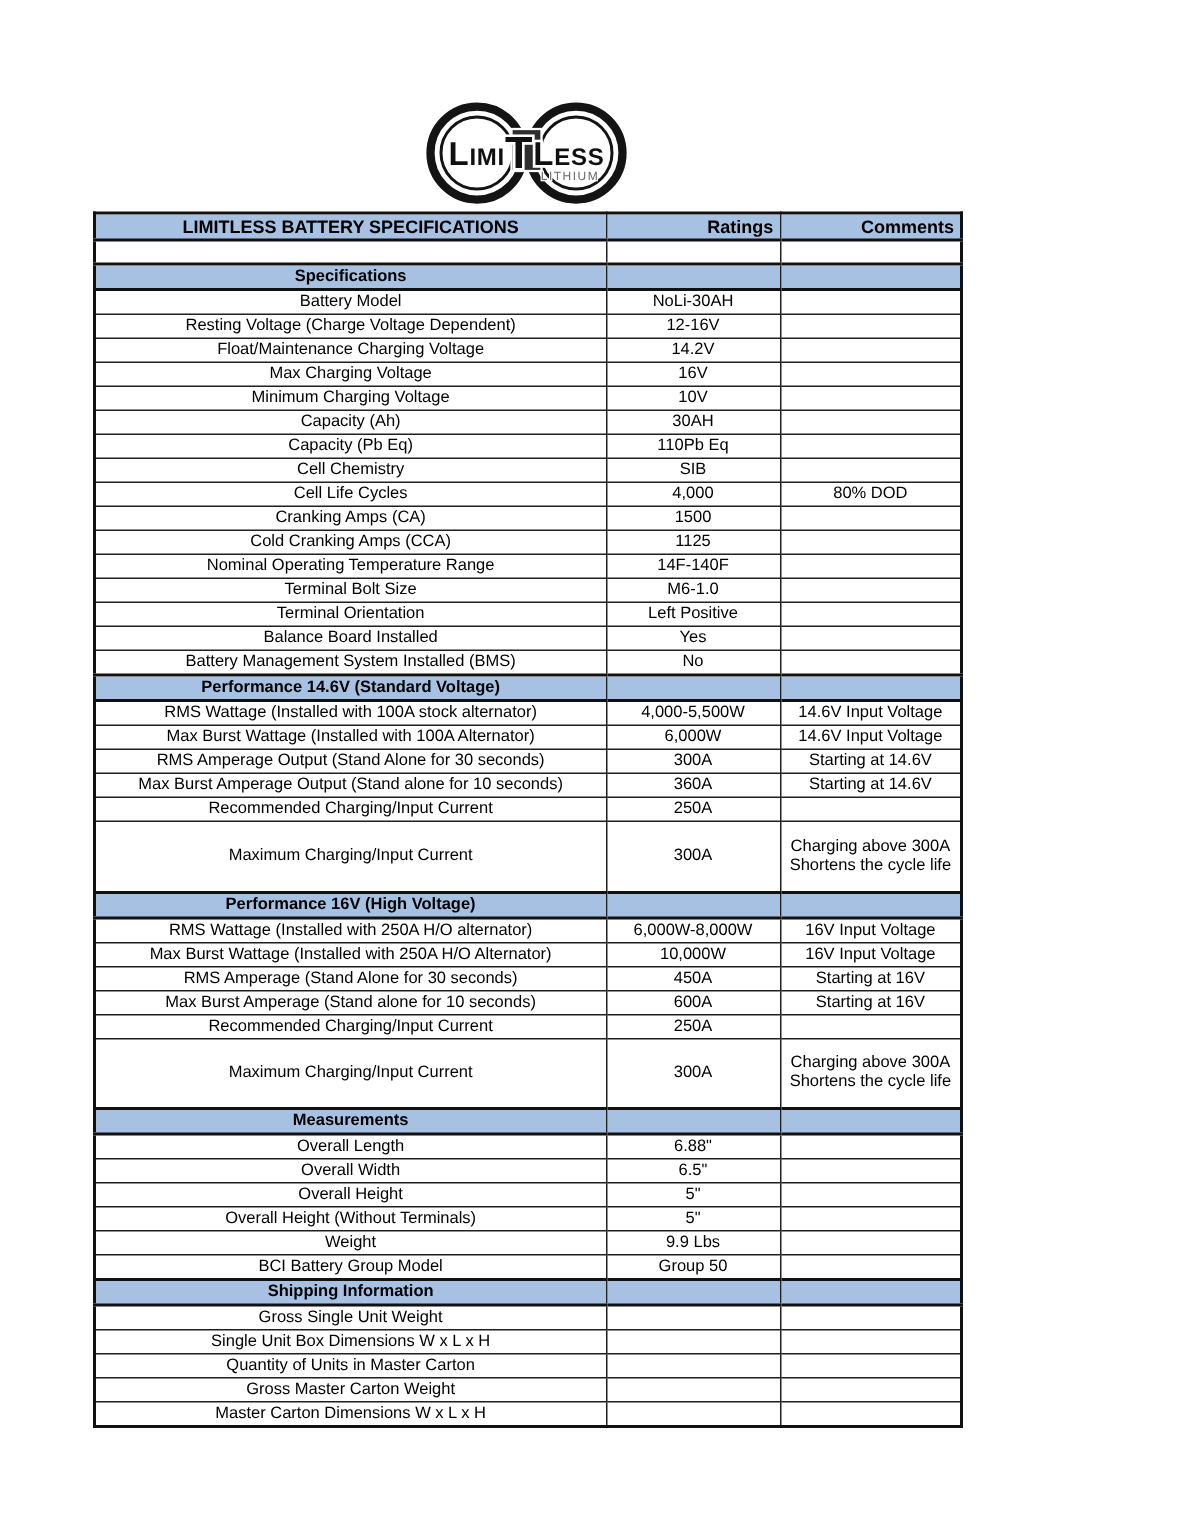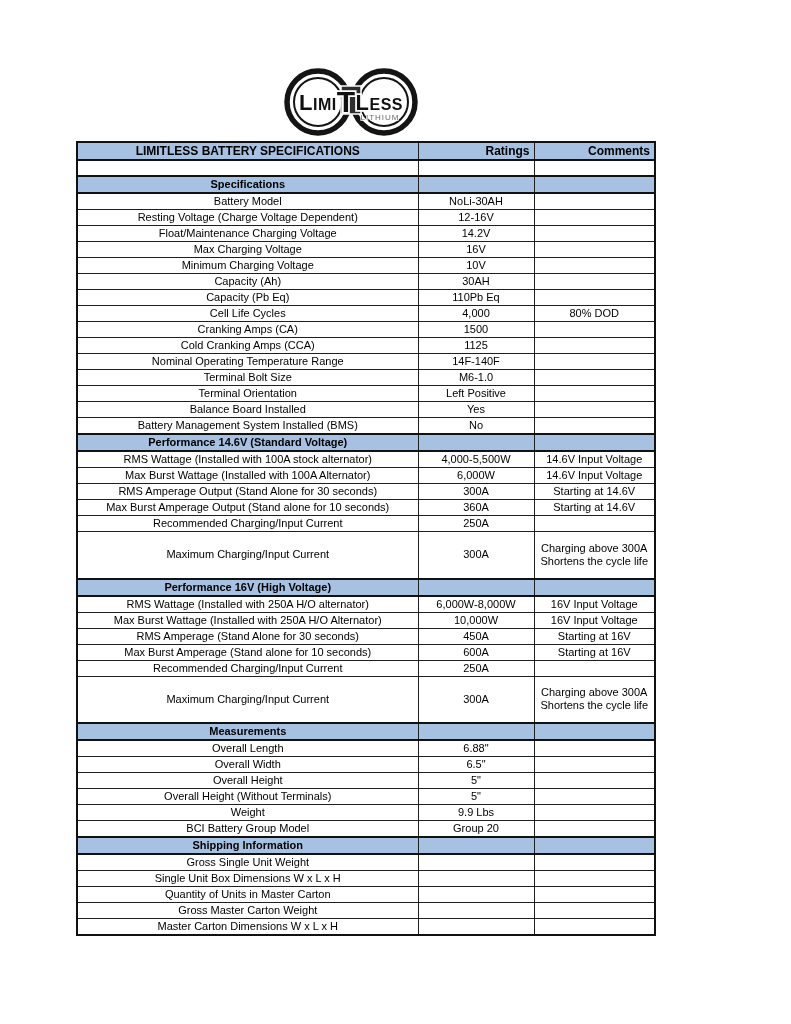--- a/index.html
+++ b/index.html
@@ -30,21 +30,20 @@
     height: 80px;
   }
   table.spec {
     position: absolute;
     left: 62px;
     top: 141px;
     width: 578px;
     border-collapse: collapse;
     table-layout: fixed;
     border: 2px solid var(--border-heavy);
-    margin-left: 14px;
   }
   table.spec th, table.spec td {
     border: 1px solid var(--border);
     padding: 1px 4px;
     font-size: 11px;
     line-height: 13px;
     vertical-align: middle;
     overflow: hidden;
     white-space: nowrap;
   }
@@ -145,20 +144,25 @@
           <td class="c-label">Capacity (Ah)</td>
           <td class="c-rating">30AH</td>
           <td class="c-comment"></td>
         </tr>
         <tr class="data-row">
           <td class="c-label">Capacity (Pb Eq)</td>
           <td class="c-rating">110Pb Eq</td>
           <td class="c-comment"></td>
         </tr>
         <tr class="data-row">
+          <td class="c-label">Cell Chemistry</td>
+          <td class="c-rating">SIB</td>
+          <td class="c-comment"></td>
+        </tr>
+        <tr class="data-row">
           <td class="c-label">Cell Life Cycles</td>
           <td class="c-rating">4,000</td>
           <td class="c-comment">80% DOD</td>
         </tr>
         <tr class="data-row">
           <td class="c-label">Cranking Amps (CA)</td>
           <td class="c-rating">1500</td>
           <td class="c-comment"></td>
         </tr>
         <tr class="data-row">
@@ -286,21 +290,21 @@
           <td class="c-rating">5"</td>
           <td class="c-comment"></td>
         </tr>
         <tr class="data-row">
           <td class="c-label">Weight</td>
           <td class="c-rating">9.9 Lbs</td>
           <td class="c-comment"></td>
         </tr>
         <tr class="data-row">
           <td class="c-label">BCI Battery Group Model</td>
-          <td class="c-rating">Group 20</td>
+          <td class="c-rating">Group 50</td>
           <td class="c-comment"></td>
         </tr>
         <tr class="section-row">
           <td class="c-label">Shipping Information</td>
           <td class="c-rating"></td>
           <td class="c-comment"></td>
         </tr>
         <tr class="data-row">
           <td class="c-label">Gross Single Unit Weight</td>
           <td class="c-rating"></td>

